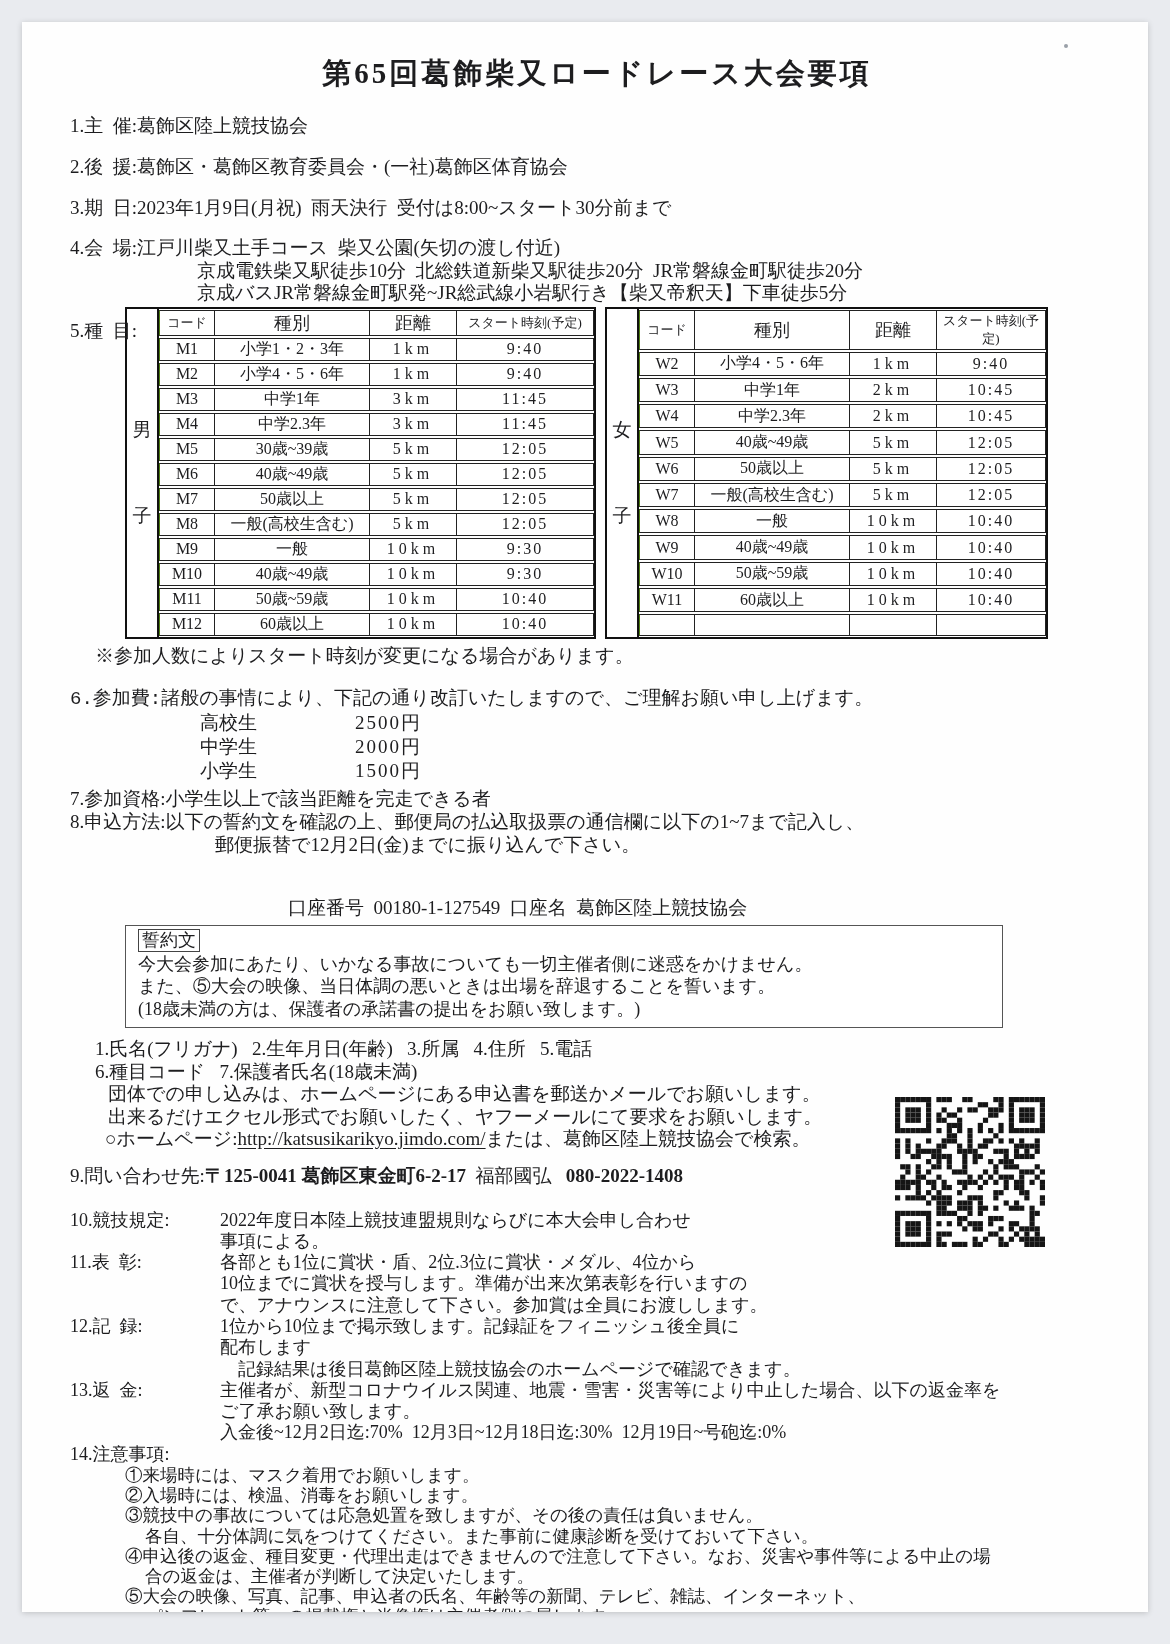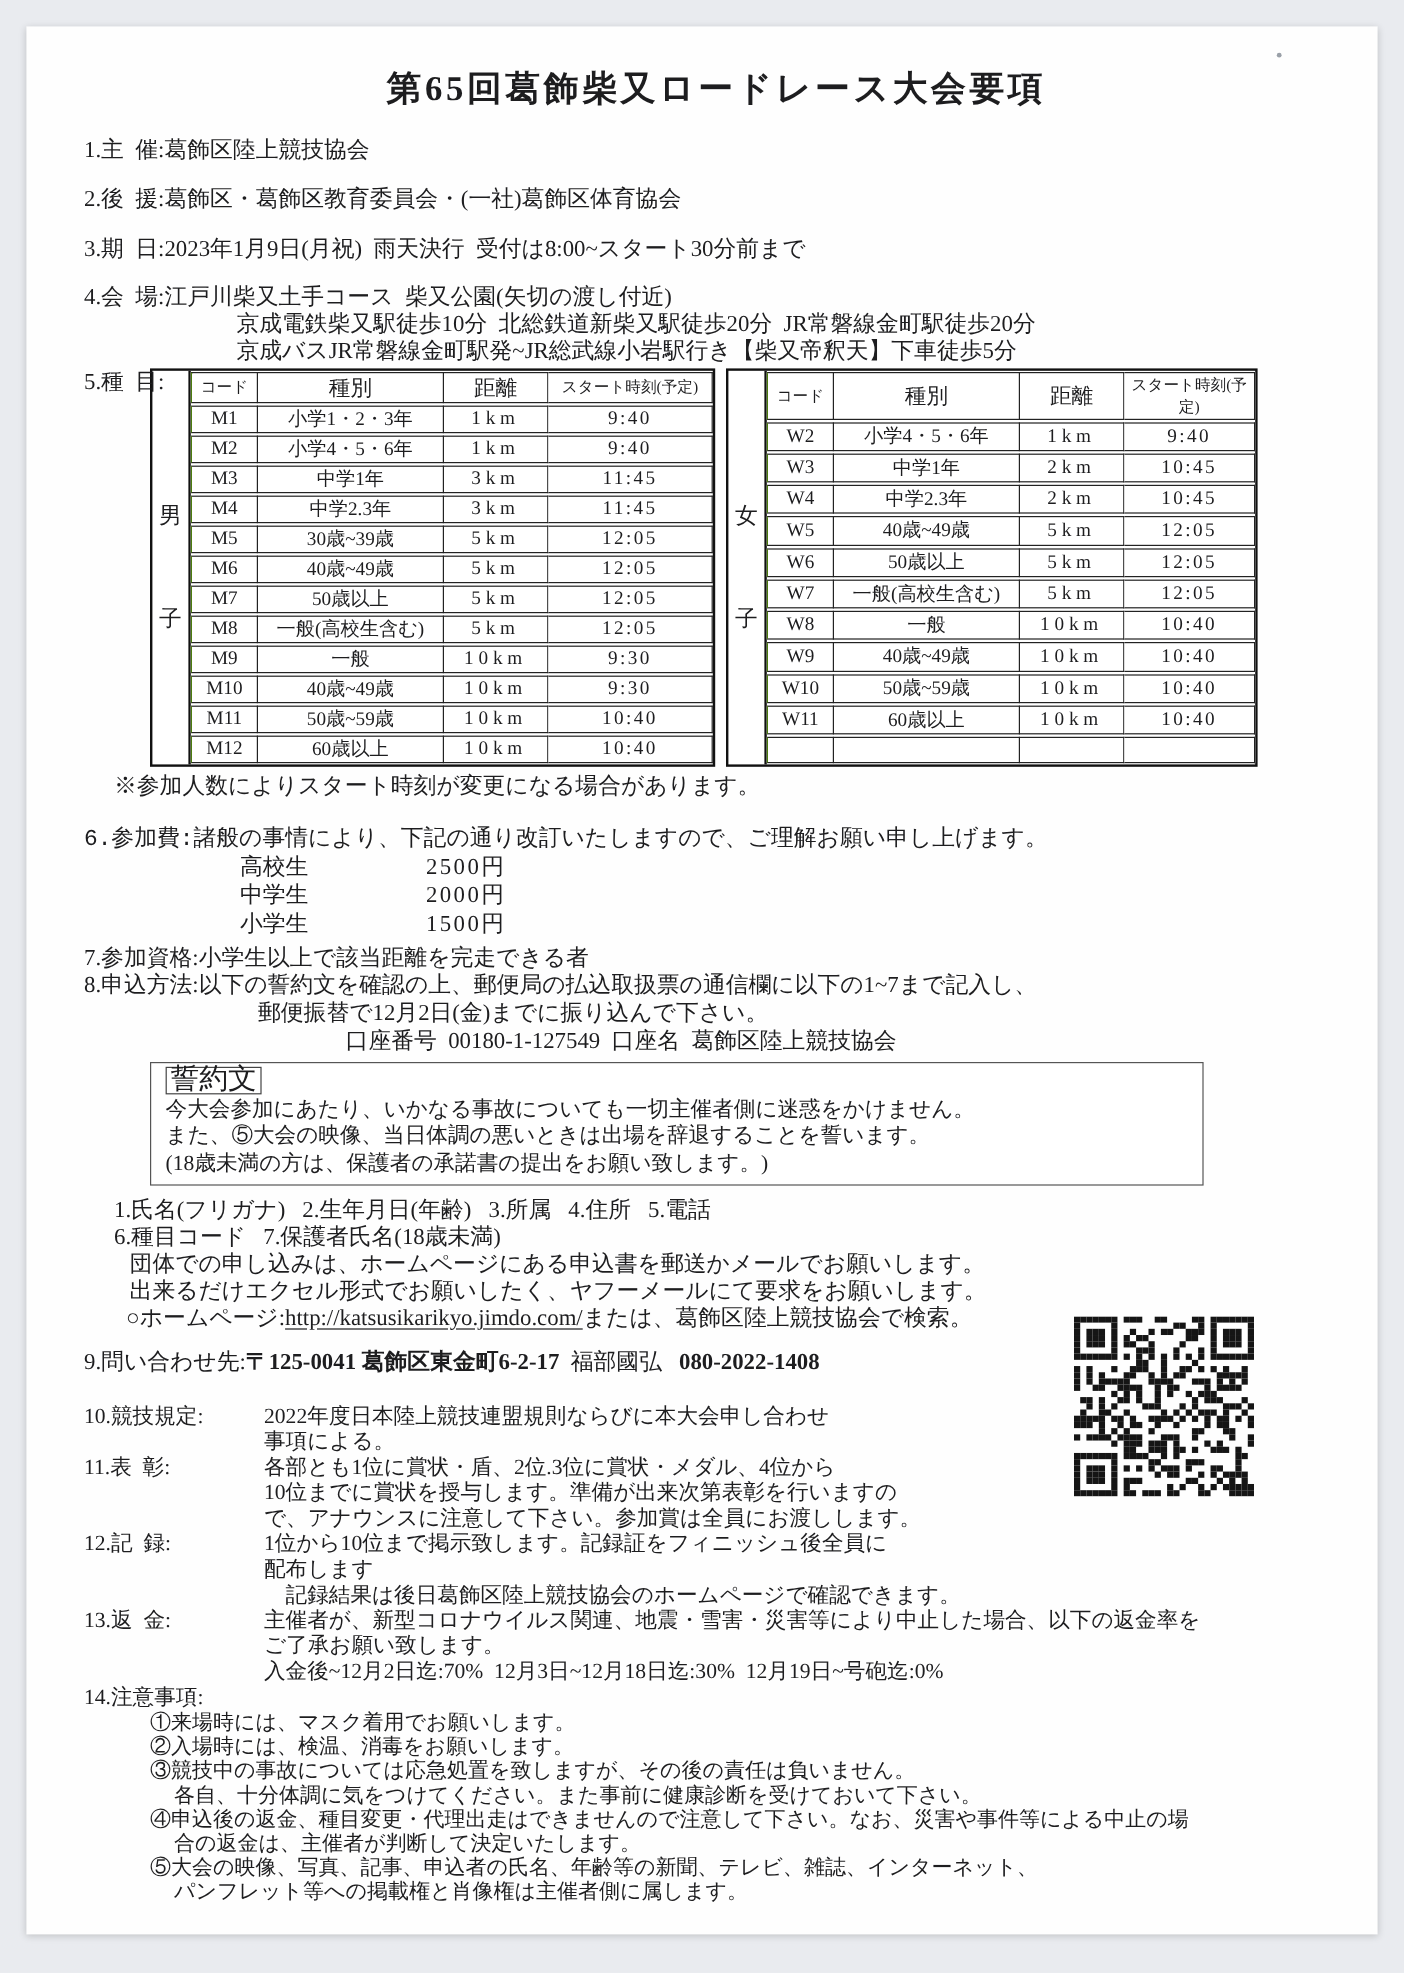--- a/index.html
+++ b/index.html
@@ -10,21 +10,21 @@
   .content{padding:26px 24px 0 48px;}
   .speck{position:absolute;left:1042px;top:22px;width:4px;height:4px;border-radius:50%;background:#9aa0a8;}
 
   .title{font-size:29px;letter-spacing:3px;text-align:center;margin:6px 0 20px;font-weight:600;}
   .ln{white-space:pre;font-size:19px;line-height:24px;}
   .sec{margin-bottom:17px;}
   .cont{padding-left:127px;line-height:22.5px;}
   .s4a{line-height:22.5px;}
 
   .tblzone{position:relative;margin-top:2px;}
-  .s5lab{position:absolute;left:0;top:0;}
+  .s5lab{position:absolute;left:0;top:12px;}
   .tables{display:flex;gap:9px;margin-left:55px;}
   .evt-wrap{display:flex;border:2px solid #111;background:#fff;}
   .grp{width:30px;border-right:2px solid #111;display:flex;flex-direction:column;
        align-items:center;justify-content:center;gap:60px;font-size:19px;}
   table.evt{border-collapse:separate;border-spacing:0 2px;margin:-1px 0;}
   table.evt th,table.evt td{border:1px solid #222;border-left:none;text-align:center;
        padding:0 2px;font-weight:normal;background:#fff;}
   table.evt th:first-child,table.evt td:first-child{border-left:1px solid #4d7c0f;}
   table.evt th{height:23px;font-size:18px;}
   table.evt th.sm{font-size:13px;letter-spacing:0;}
@@ -34,23 +34,23 @@
   td.dist{letter-spacing:4px;} td.time{letter-spacing:2px;}
   td.kind8{font-size:14.5px;}
 
   .note{margin:6px 0 0 25px;line-height:22px;}
   .s6{margin-top:20px;font-family:Liberation Mono, monospace;}
   .fee{padding-left:130px;line-height:24px;}
   .fee .fn{display:inline-block;width:155px;}
   .fee .fp{display:inline-block;width:130px;letter-spacing:2px;}
   .s7{margin-top:4px;line-height:23px;}
   .s8l{line-height:23px;}
-  .p145{padding-left:145px;} .p218{padding-left:218px;}
+  .p145{padding-left:145px;} .p218{padding-left:218px;margin-top:40px;}
   .pledge{margin:6px 0 0 55px;width:852px;border:1.5px solid #555;padding:3px 12px 7px;background:#fff;}
-  .pledge .tag{display:inline-block;border:1px solid #444;padding:0 3px;font-size:24px;line-height:21px;margin-bottom:1px;}
+  .pledge .tag{display:inline-block;border:1px solid #444;padding:0 3px;font-size:18px;line-height:21px;margin-bottom:1px;}
   .pledge .pl{white-space:pre;font-size:18px;line-height:22.5px;}
   .fields{margin-top:10px;padding-left:25px;line-height:22.5px;}
   .team{padding-left:38px;line-height:22.5px;}
   .hp{padding-left:35px;line-height:22.5px;}
   .hp .url,.email-ad{text-decoration:underline;text-underline-offset:3px;}
   .s9{margin-top:13px;line-height:24px;}
   .s9 .pz{font-weight:600;}
   .emailln{margin-top:2px;padding-left:25px;line-height:27px;}
   .email-ad{font-size:20.5px;letter-spacing:1.5px;}
 

